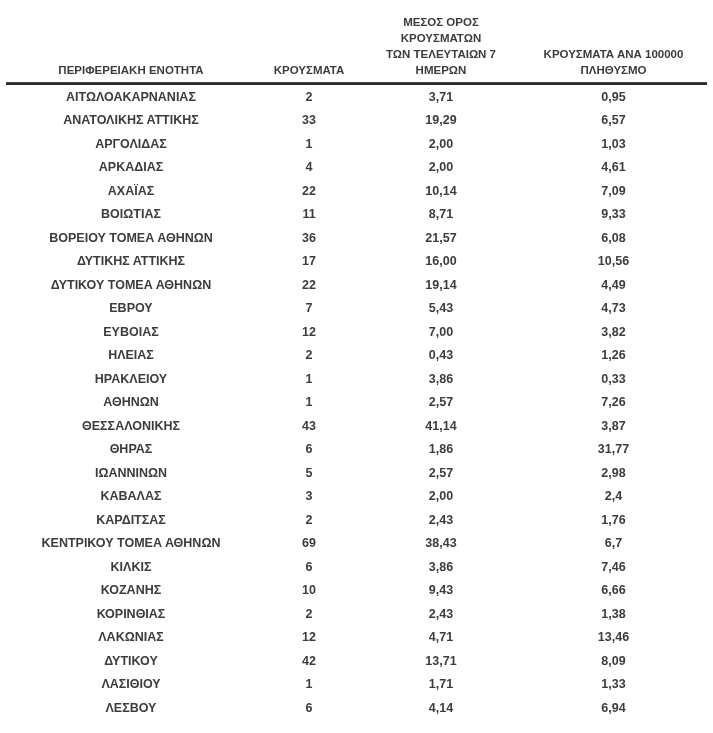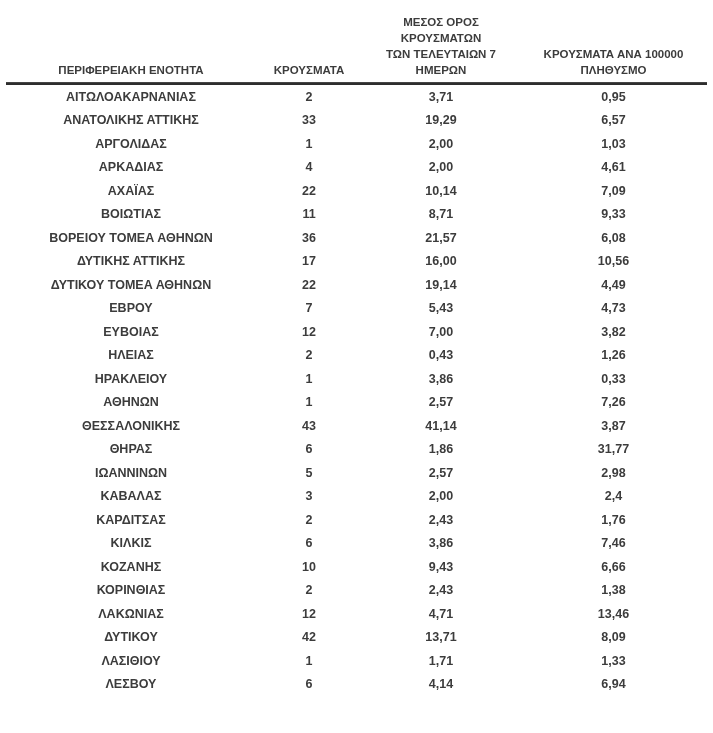--- a/index.html
+++ b/index.html
@@ -191,20 +191,26 @@
             <td>2,00</td>
             <td>2,4</td>
           </tr>
           <tr>
             <td>ΚΑΡΔΙΤΣΑΣ</td>
             <td>2</td>
             <td>2,43</td>
             <td>1,76</td>
           </tr>
           <tr>
+            <td>ΚΕΝΤΡΙΚΟΥ ΤΟΜΕΑ ΑΘΗΝΩΝ</td>
+            <td>69</td>
+            <td>38,43</td>
+            <td>6,7</td>
+          </tr>
+          <tr>
             <td>ΚΙΛΚΙΣ</td>
             <td>6</td>
             <td>3,86</td>
             <td>7,46</td>
           </tr>
           <tr>
             <td>ΚΟΖΑΝΗΣ</td>
             <td>10</td>
             <td>9,43</td>
             <td>6,66</td>

